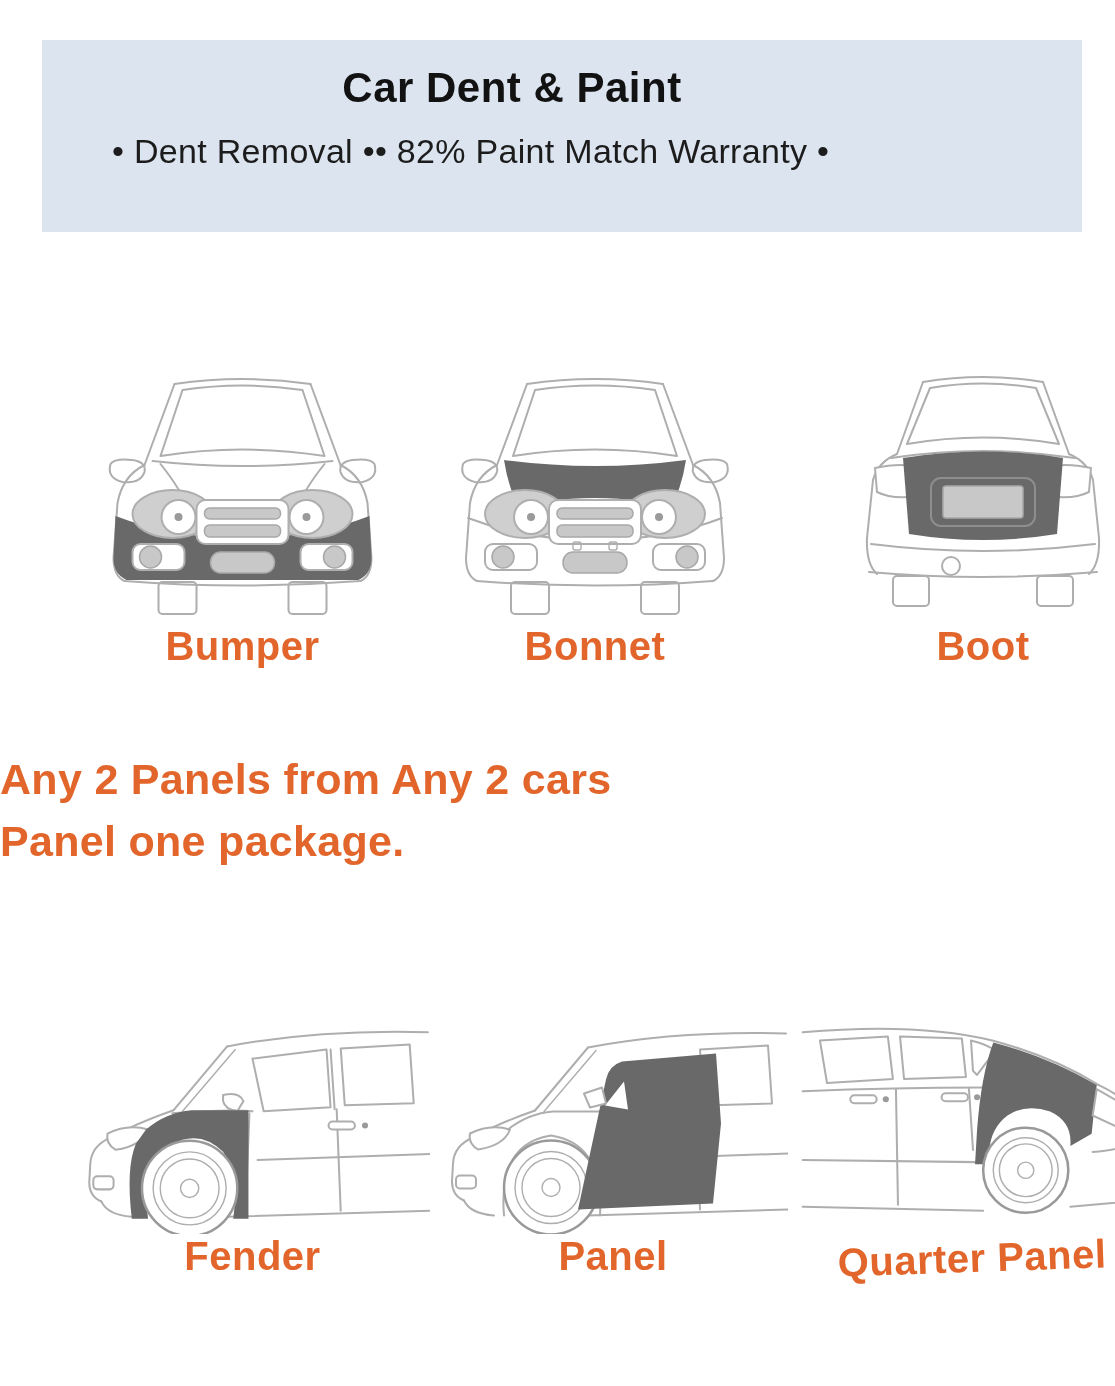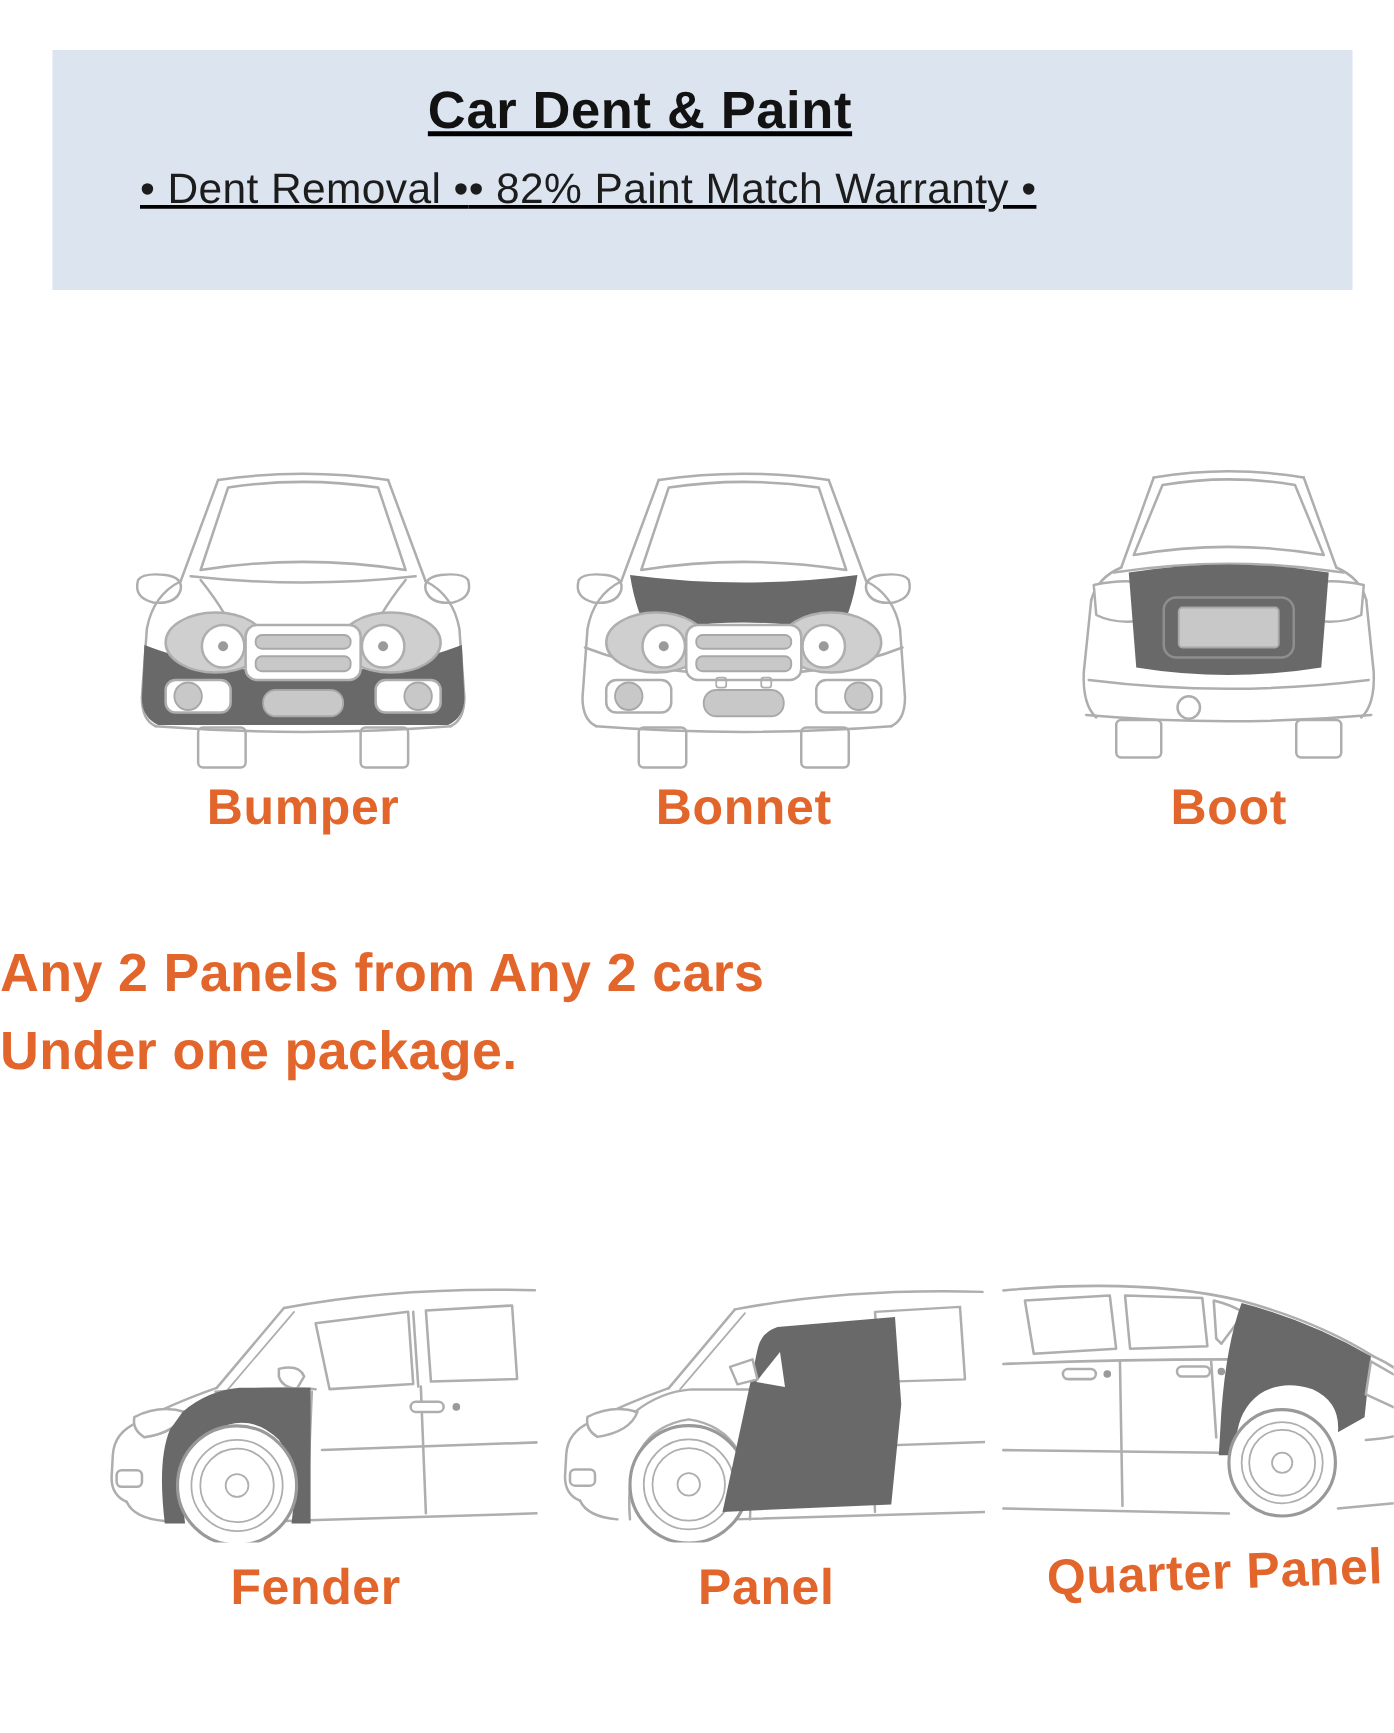--- a/index.html
+++ b/index.html
@@ -9,21 +9,20 @@
     font-family:"Liberation Sans", sans-serif;
     position:relative; overflow:hidden;
   }
   .page { position:absolute; inset:0; }
 
   
   .banner {
     position:absolute; left:42px; top:40px;
     width:1040px; height:192px;
     background:var(--header-bg);
-    text-decoration:underline;
   }
   .banner .title {
     margin-top:26px;
     padding-right:100px;
     text-align:center;
     font-size:42px; font-weight:bold;
     color:#121212; letter-spacing:0.5px;
     line-height:1.05;
   }
   .banner .bullets {
@@ -41,21 +40,21 @@
     font-size:40px; letter-spacing:0.5px;
   }
   .fig-bumper  { left:45px;  top:352px; width:315px; }
   .fig-bonnet  { left:395px; top:352px; width:320px; }
   .fig-boot    { left:778px; top:352px; width:330px; }
   .fig-bumper .cap, .fig-bonnet .cap, .fig-boot .cap { margin-top:6px; }
 
   .fig-fender  { left:35px;  top:1000px; width:355px; }
   .fig-door    { left:398px; top:1000px; width:350px; }
   .fig-quarter { left:752px; top:992px;  width:360px; }
-  .fig-fender .cap, .fig-door .cap { margin-top:14px; }
+  .fig-fender .cap, .fig-door .cap { }
   .fig-quarter .cap { margin-top:10px; transform:rotate(-2deg); }
 
   
   .promo {
     position:absolute; left:0; top:748px; width:1115px;
     text-align:left;
     color:var(--accent-orange);
     font-size:43px; font-weight:bold; line-height:62px;
     letter-spacing:0.3px;
   }
@@ -174,21 +173,21 @@
       <rect class="glass" x="60" y="208" width="36" height="30" rx="4"></rect>
       <rect class="glass" x="204" y="208" width="36" height="30" rx="4"></rect>
       <path class="ln" d="M36,204 Q150,214 264,204"></path>
       <circle class="glass" cx="118" cy="198" r="9"></circle>
     </svg>
     <figcaption class="cap">Boot</figcaption>
   </figure>
 
   <div class="promo">
     <div>Any 2 Panels from Any 2 cars</div>
-    <div>Under one package.</div>
+    <div>Panel one package.</div>
   </div>
 
   <figure class="fig fig-fender">
     <svg width="355" height="218" viewBox="0 0 350 215">
       <path class="ln" d="M150,30 Q240,13 348,16"></path>
       <path class="ln" d="M150,30 L97,93"></path>
       <path class="thin" d="M158,33 L106,94"></path>
       <path class="ln" d="M97,93 Q60,106 35,120 Q16,128 15,146 L14,164 Q14,178 26,183"></path>
       <path class="glass" d="M32,116 Q52,106 72,112 Q66,128 40,132 Q30,126 32,116 Z"></path>
       <rect class="glass" x="18" y="158" width="20" height="13" rx="4"></rect>

